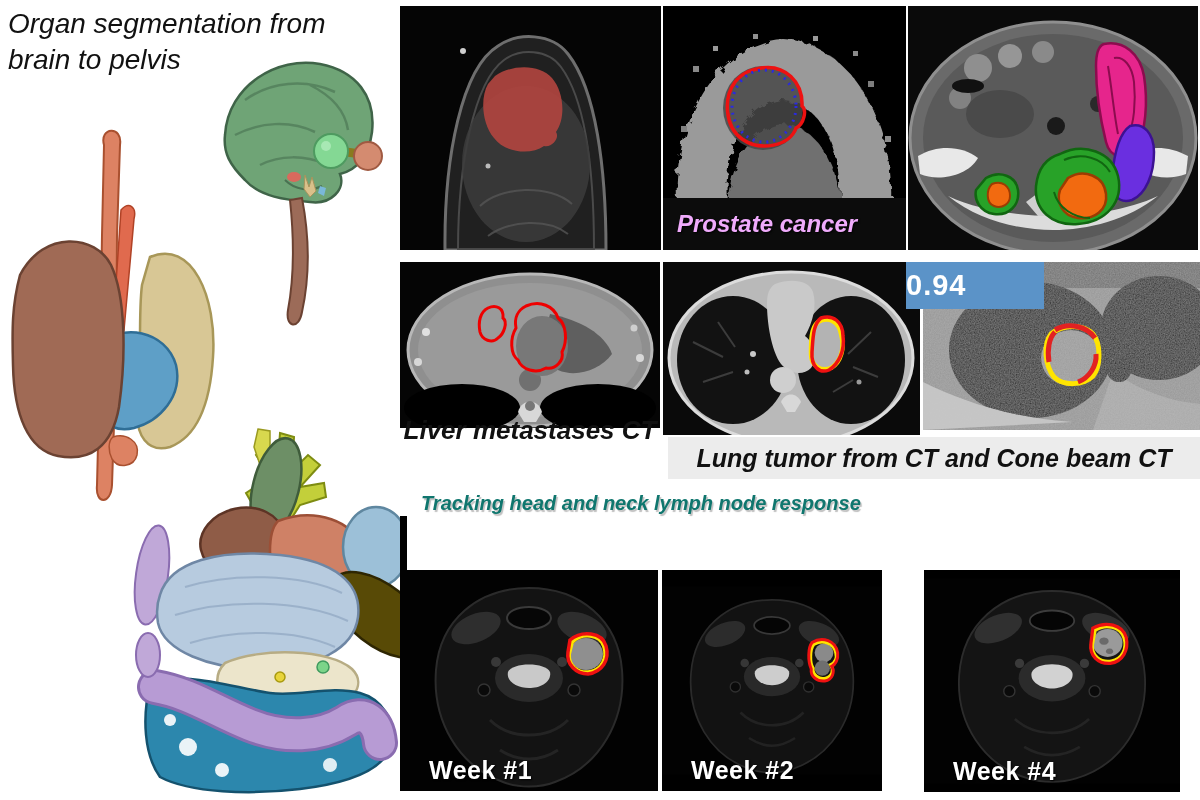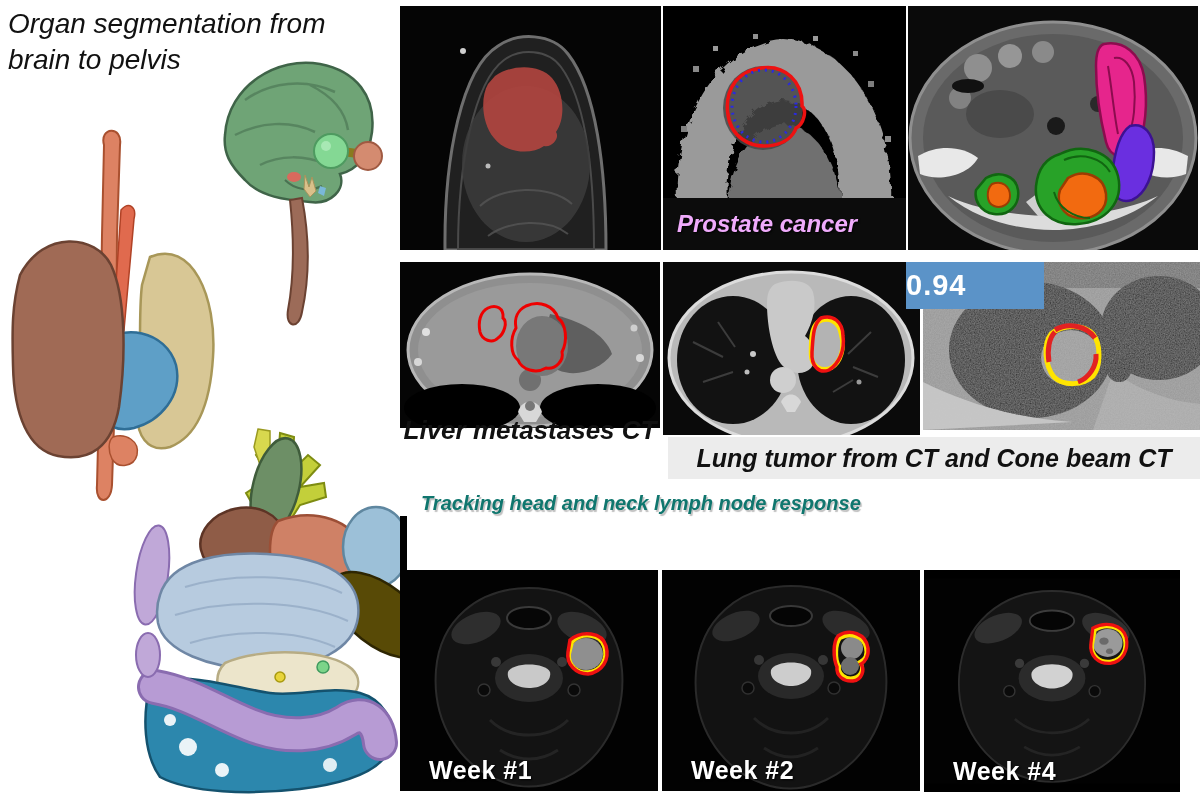--- a/index.html
+++ b/index.html
@@ -290,21 +290,21 @@
       <circle cx="84" cy="120" r="6" fill="#0a0a0a" stroke="#333" stroke-width="1.5"></circle>
       <circle cx="174" cy="120" r="6" fill="#0a0a0a" stroke="#333" stroke-width="1.5"></circle>
       <path d="M90,150 C110,170 148,170 168,150 M100,180 C118,192 140,192 158,180" fill="none" stroke="#242424" stroke-width="3"></path>
       <ellipse cx="186" cy="84" rx="17" ry="16" fill="#8f8f8f"></ellipse>
       <path d="M172,72 C182,62 200,64 204,76 C208,88 202,100 190,102 C178,104 168,96 169,84 Z" fill="none" stroke="#ffe400" stroke-width="4"></path>
       <path d="M170,70 C182,60 202,62 206,76 C210,90 202,102 188,104 C176,104 166,94 168,82 Z" fill="none" stroke="#ee1111" stroke-width="3.5"></path>
     </svg>
     <div class="week-label">Week #1</div>
   </div>
 
-  <div class="panel" style="left:662px;top:570px;width:258px;height:221px">
+  <div class="panel" style="left:662px;top:570px;width:220px;height:221px">
     <svg viewBox="0 0 258 221">
       <rect width="258" height="221" fill="#020202"></rect>
       <path d="M129,16 C182,16 220,50 224,102 C228,152 200,198 154,214 C138,220 118,220 102,214
                C56,198 30,152 34,102 C38,50 76,16 129,16 Z" fill="#121212" stroke="#2a2a2a" stroke-width="2"></path>
       <ellipse cx="74" cy="56" rx="25" ry="13" transform="rotate(-22 74 56)" fill="#2c2c2c"></ellipse>
       <ellipse cx="184" cy="56" rx="25" ry="13" transform="rotate(22 184 56)" fill="#2c2c2c"></ellipse>
       <ellipse cx="129" cy="46" rx="21" ry="10" fill="#050505" stroke="#383838" stroke-width="2"></ellipse>
       <ellipse cx="129" cy="106" rx="33" ry="23" fill="#292929"></ellipse>
       <path d="M109,100 C113,90 145,90 149,100 C151,110 139,116 129,116 C119,116 107,110 109,100 Z" fill="#cdcdcd"></path>
       <circle cx="97" cy="90" r="5" fill="#363636"></circle>

